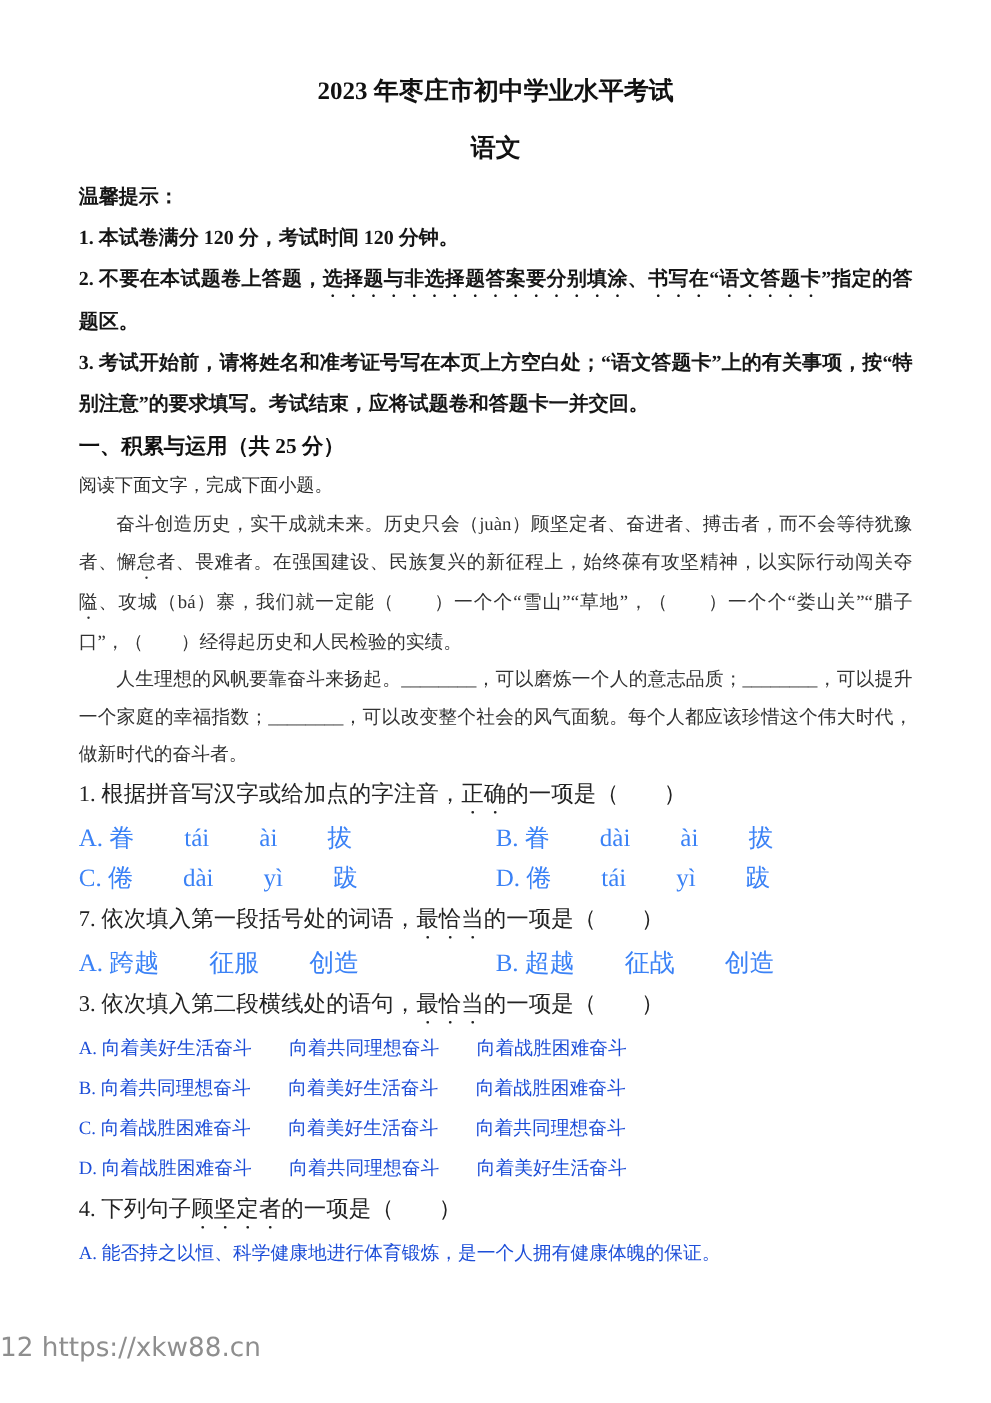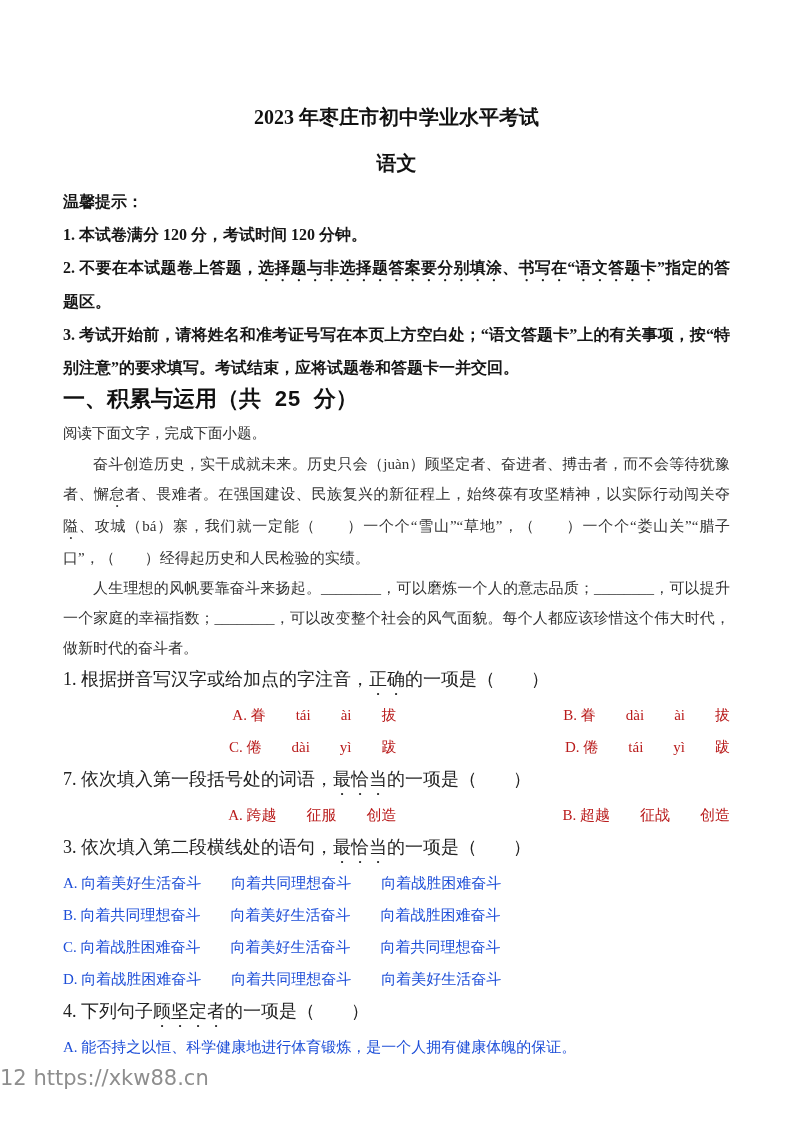--- a/index.html
+++ b/index.html
@@ -5,21 +5,21 @@
   html, body { margin: 0; padding: 0; }
   body {
     width: 793px;
     height: 1122px;
     background: #ffffff;
     position: relative;
     overflow: hidden;
     font-family: "Liberation Serif", "DejaVu Serif", serif;
     color: #1c1c1c;
   }
-  .content { padding: 104px 63px 0 63px; }
+  .content { padding: 60px 63px 0 63px; }
 
   .title, .subject {
     margin: 0;
     text-align: center;
     font-size: 20px;
     font-weight: bold;
     line-height: 26px;
     color: #111;
   }
   .title { margin-bottom: 20px; }
@@ -29,25 +29,24 @@
     margin: 0;
     font-weight: bold;
     font-size: 16px;
     line-height: 33px;
     text-align: justify;
     color: #161616;
   }
 
   .section-heading {
     margin: 0;
-    font-size: 22px;
+    font-size: 17px;
     font-weight: bold;
     line-height: 34px;
     color: #111;
-    font-family: Liberation Mono, monospace;
   }
 
   .intro {
     margin: 0;
     font-size: 14.5px;
     line-height: 31px;
     color: #2a2a2a;
   }
 
   .passage {
@@ -62,24 +61,23 @@
   .stem {
     margin: 0;
     font-size: 18px;
     line-height: 32px;
     color: #222;
   }
 
   .opt-grid {
     display: grid;
     grid-template-columns: 1fr 1fr;
-    font-size: 15px;
+    font-size: 20px;
     line-height: 32px;
-    color: #b91c1c;
-    text-align: right;
+    color: #3b82f6;
   }
   .opt-row {
     font-size: 15px;
     line-height: 32px;
     color: #1d4ed8;
   }
 
   .em-dot {
     text-emphasis: dot;
     text-emphasis-position: under right;

